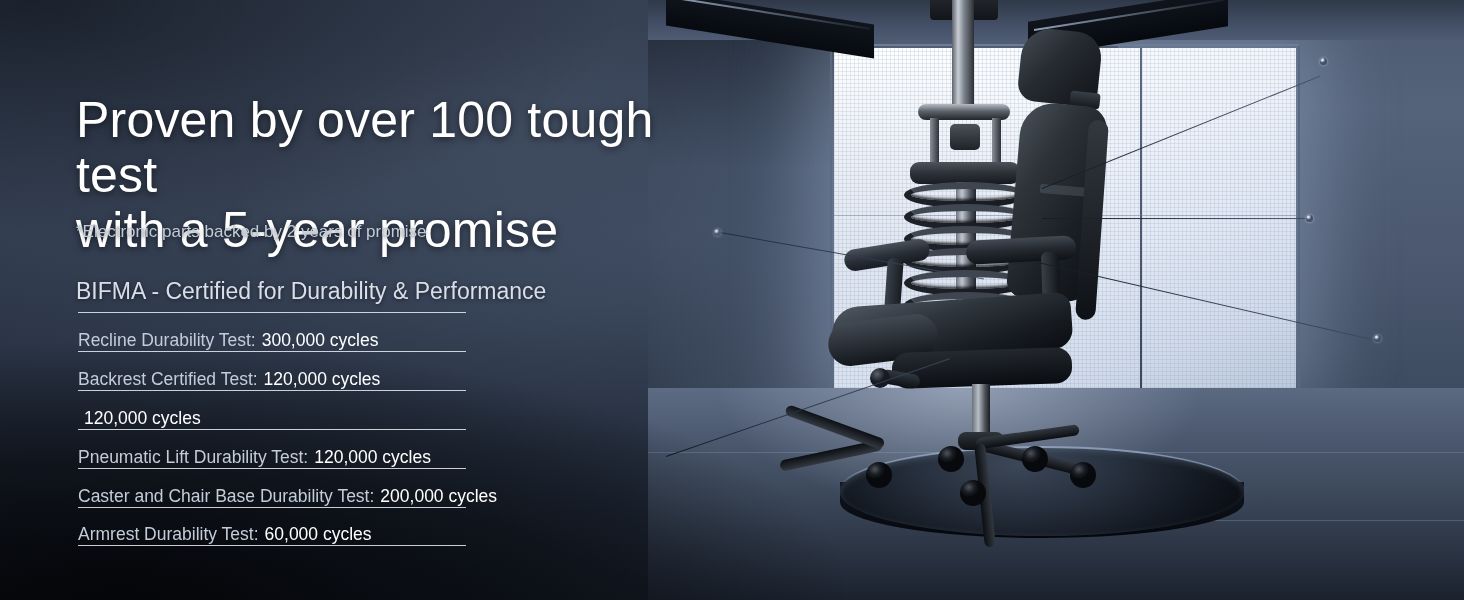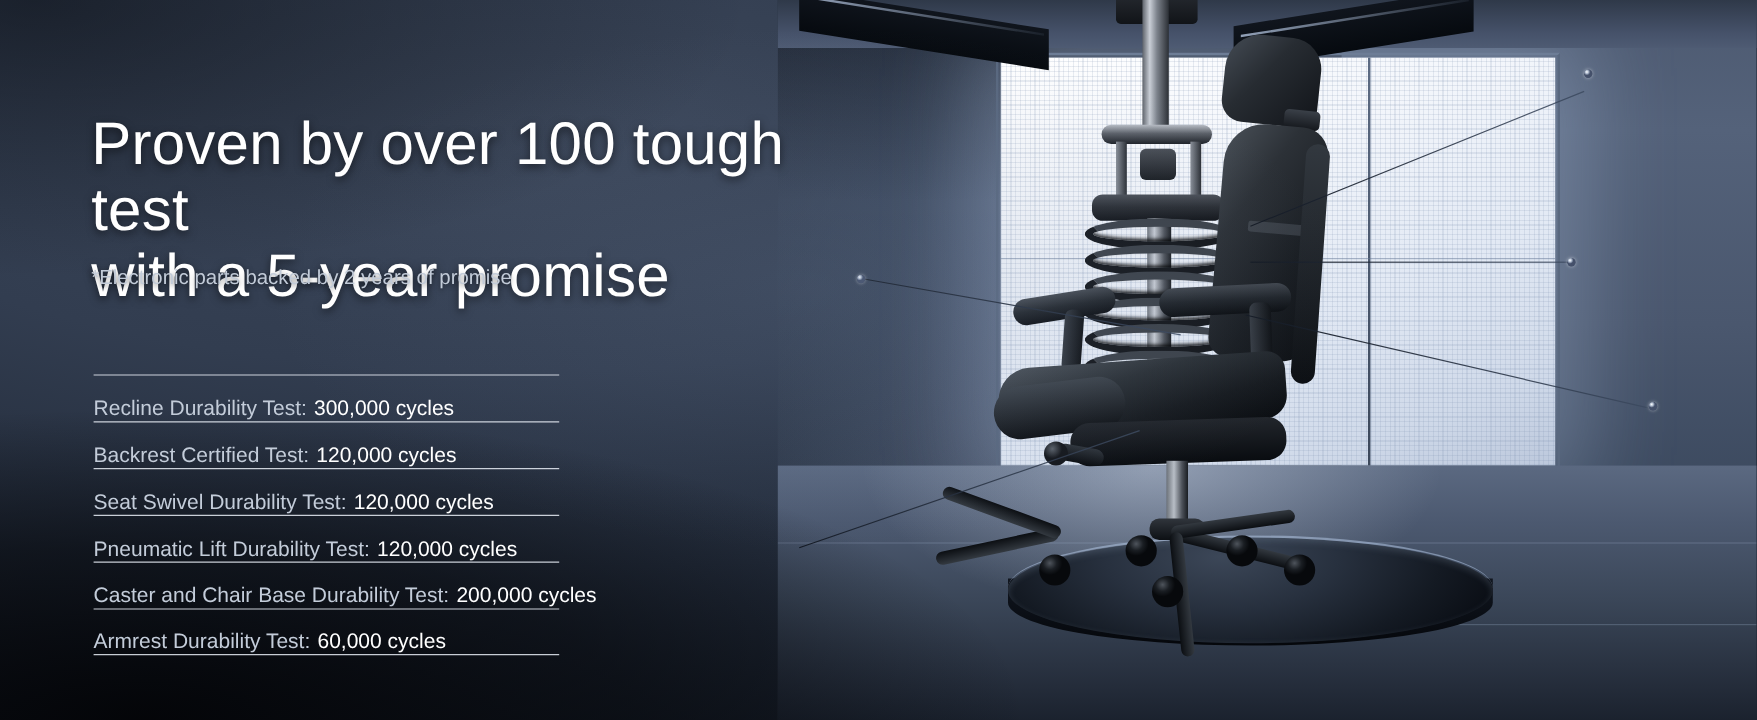--- a/index.html
+++ b/index.html
@@ -401,35 +401,35 @@
   <div class="bg-vignette-tl"></div>
   <div class="bg-vignette-bl"></div>
 
   <div class="content">
 
     <div class="headline">Proven by over 100 tough test
 with a 5-year promise</div>
 
     <div class="subtitle">*Electronic parts backed by 2 years of promise</div>
 
+    <div class="section-title">BIFMA - Certified for Durability &amp; Performance</div>
 
     <div class="spec-list">
 
       <div class="spec-row">
         <span class="spec-label">Recline Durability Test:</span>
         <span class="spec-value">300,000 cycles</span>
       </div>
 
       <div class="spec-row">
         <span class="spec-label">Backrest Certified Test:</span>
         <span class="spec-value">120,000 cycles</span>
       </div>
 
       <div class="spec-row">
-        <span class="spec-label">Seat Swivel Durability Test:</span>
         <span class="spec-value">120,000 cycles</span>
       </div>
 
       <div class="spec-row">
         <span class="spec-label">Pneumatic Lift Durability Test:</span>
         <span class="spec-value">120,000 cycles</span>
       </div>
 
       <div class="spec-row">
         <span class="spec-label">Caster and Chair Base Durability Test:</span>

